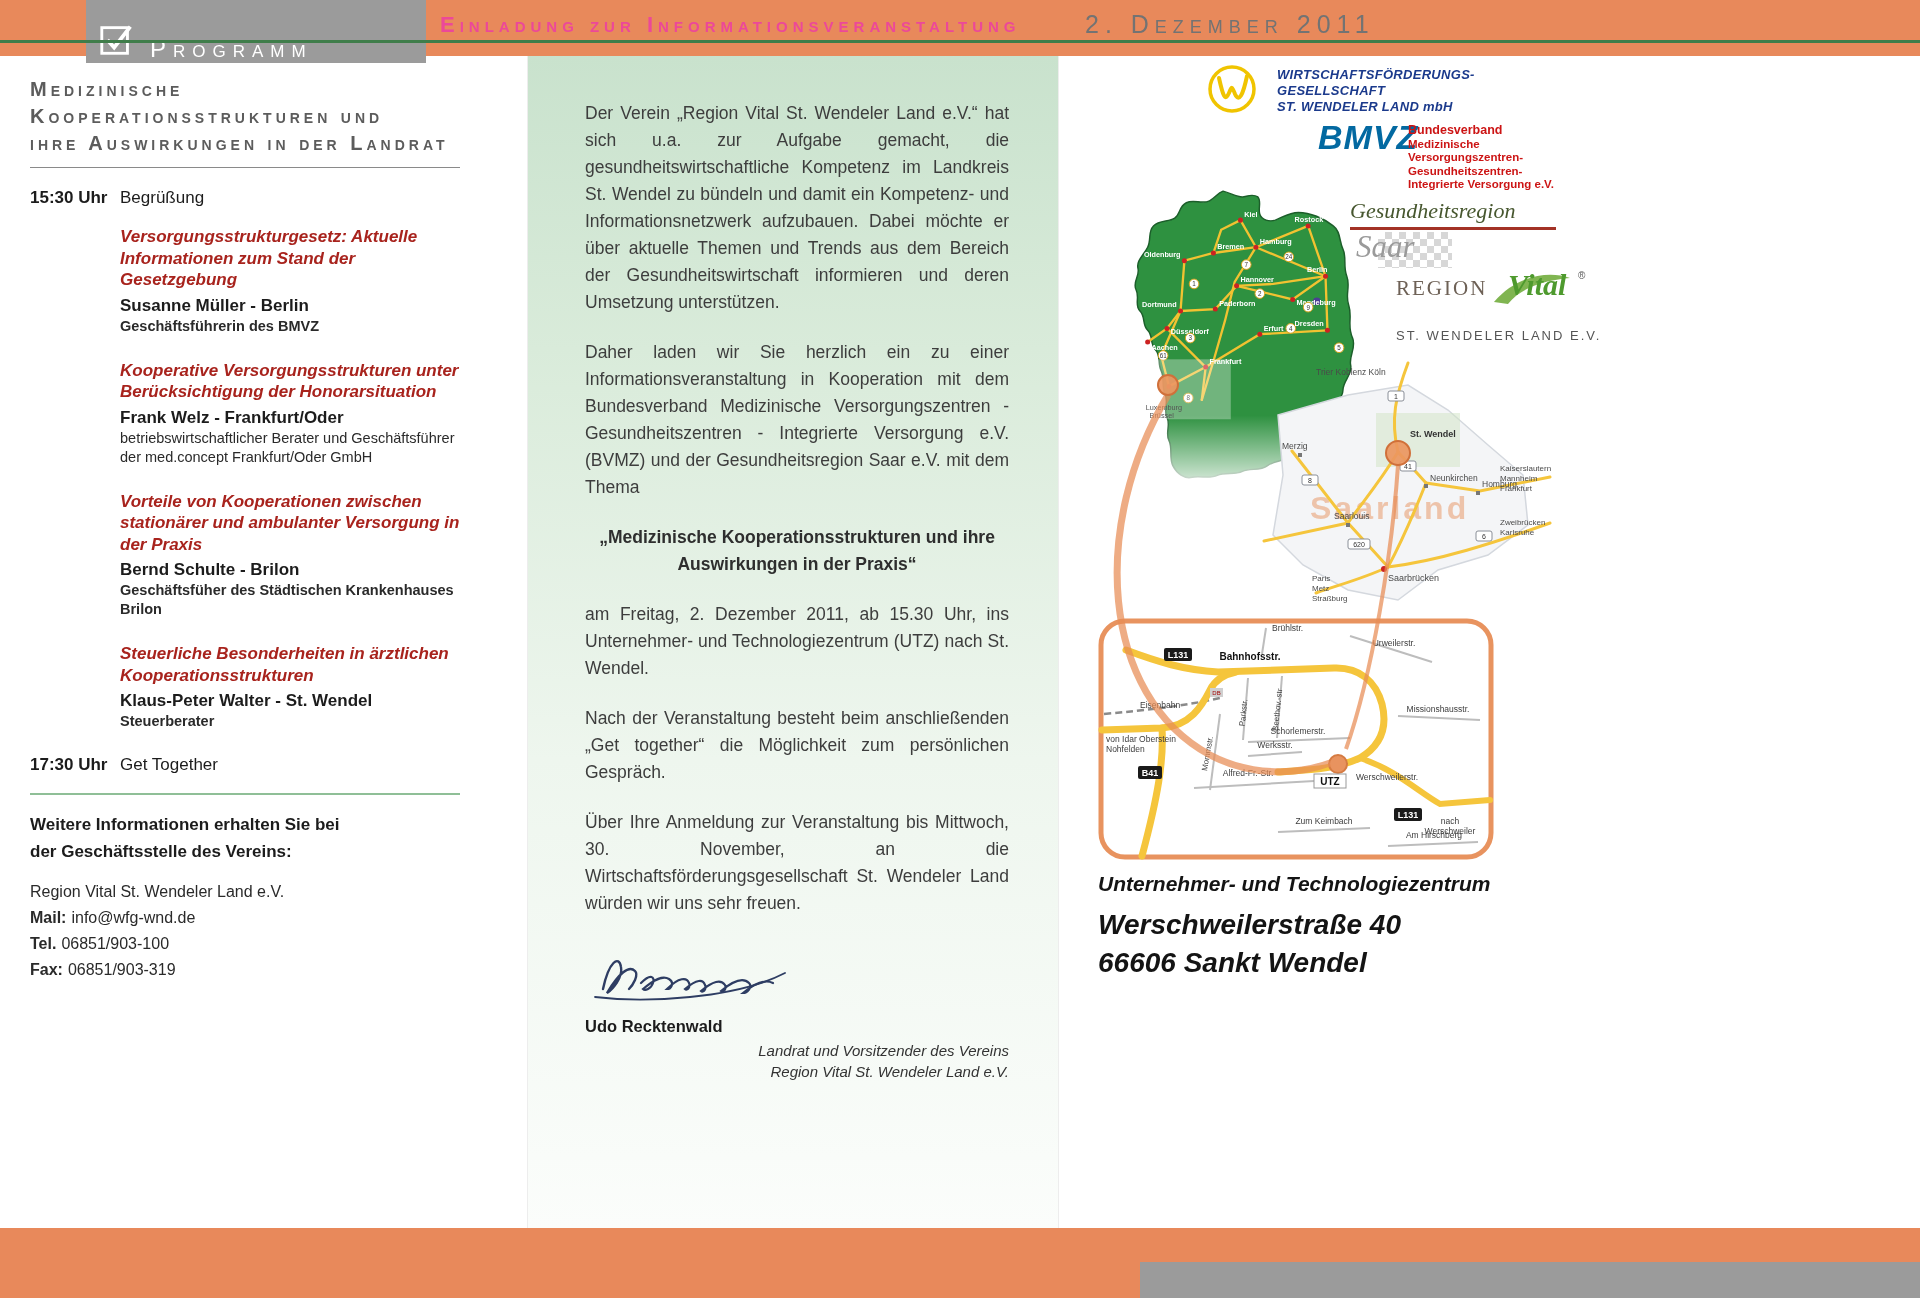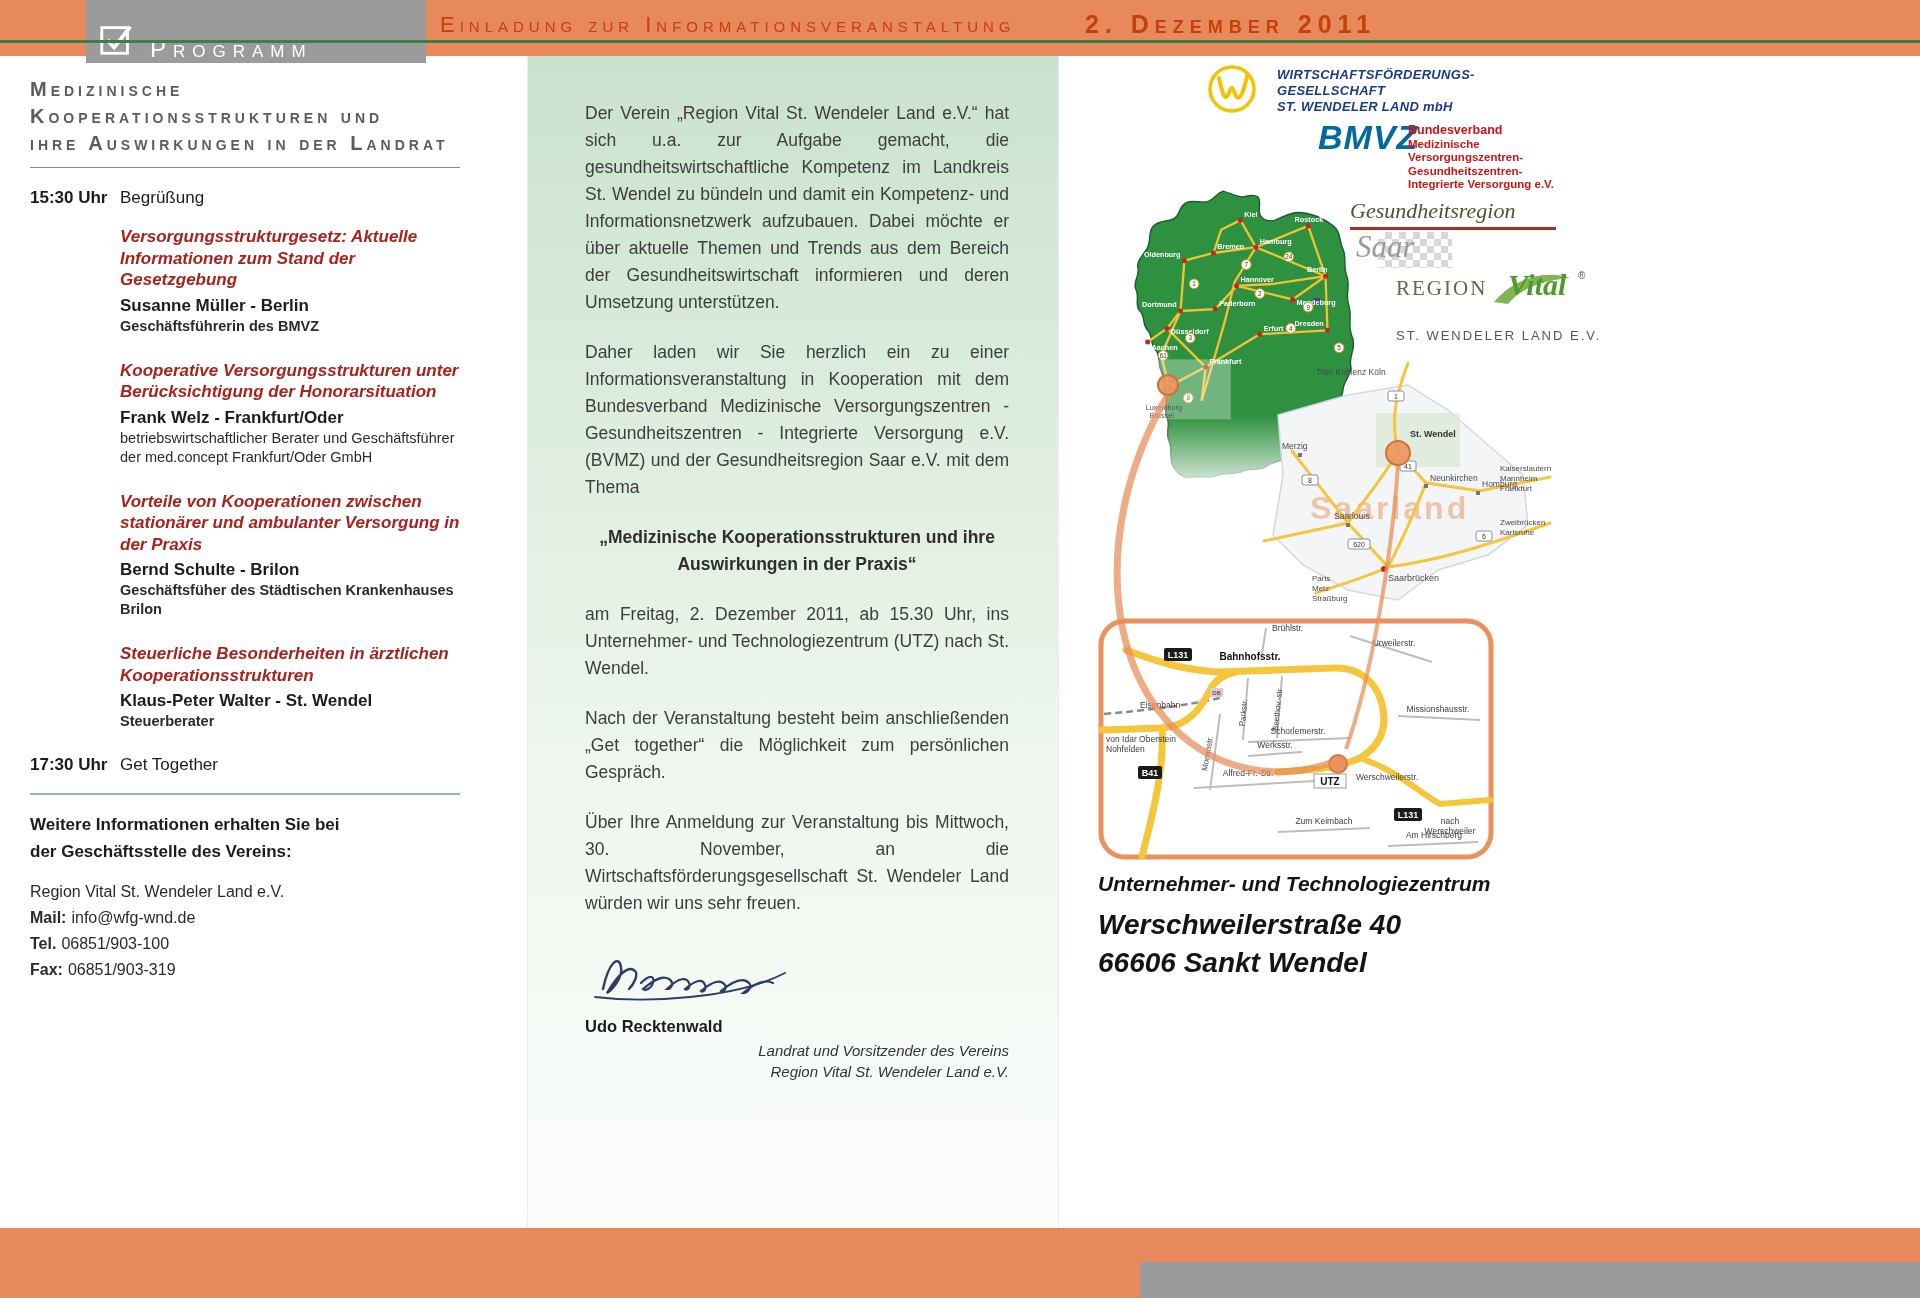--- a/index.html
+++ b/index.html
@@ -4,22 +4,22 @@
 <style>
   *{margin:0;padding:0;box-sizing:border-box}
   html,body{width:1920px;height:1298px;}
   body{position:relative;font-family:"Liberation Sans",sans-serif;background:#ffffff;overflow:hidden;color:#333}
 
   
   .header-bar{position:absolute;top:0;left:0;width:1920px;height:56px;background:#E8895B;z-index:1}
   .header-green-line{position:absolute;top:40px;left:0;width:1920px;height:3px;background:#3F7D4A;z-index:4}
   .programm-box{position:absolute;top:0;left:86px;width:340px;height:63px;background:#9B9B9B;z-index:3;display:flex;align-items:flex-end;padding:10px 0 0 12px}
   .programm-label{color:#ffffff;font-variant:small-caps;font-size:24px;letter-spacing:7px;font-weight:500;margin-left:14px;margin-top:2px}
-  .header-title{position:absolute;top:12px;left:440px;z-index:2;color:#c2410c;font-variant:small-caps;font-size:22px;letter-spacing:5px;font-weight:400;white-space:nowrap}
-  .header-date{position:absolute;top:10px;left:1085px;z-index:2;color:#c2410c;font-variant:small-caps;font-size:25px;letter-spacing:6px;font-weight:700;white-space:nowrap}
+  .header-title{position:absolute;top:12px;left:440px;z-index:2;color:#ec4899;font-variant:small-caps;font-size:22px;letter-spacing:5px;font-weight:700;white-space:nowrap}
+  .header-date{position:absolute;top:10px;left:1085px;z-index:2;color:#737373;font-variant:small-caps;font-size:25px;letter-spacing:6px;font-weight:400;white-space:nowrap}
 
   
   .mid-bg{position:absolute;top:56px;left:528px;width:530px;height:1172px;background:linear-gradient(180deg,#c9e2cd 0%,#d9ebda 25%,#eef6ee 60%,#fbfdfb 100%)}
   .fold{position:absolute;top:56px;width:1px;height:1172px;background:rgba(0,0,0,0.07)}
 
   
   .bottom-orange{position:absolute;top:1228px;left:0;width:1920px;height:70px;background:#E8895B}
   .bottom-gray{position:absolute;top:1262px;left:1140px;width:780px;height:36px;background:#9B9B9B}
 
   

